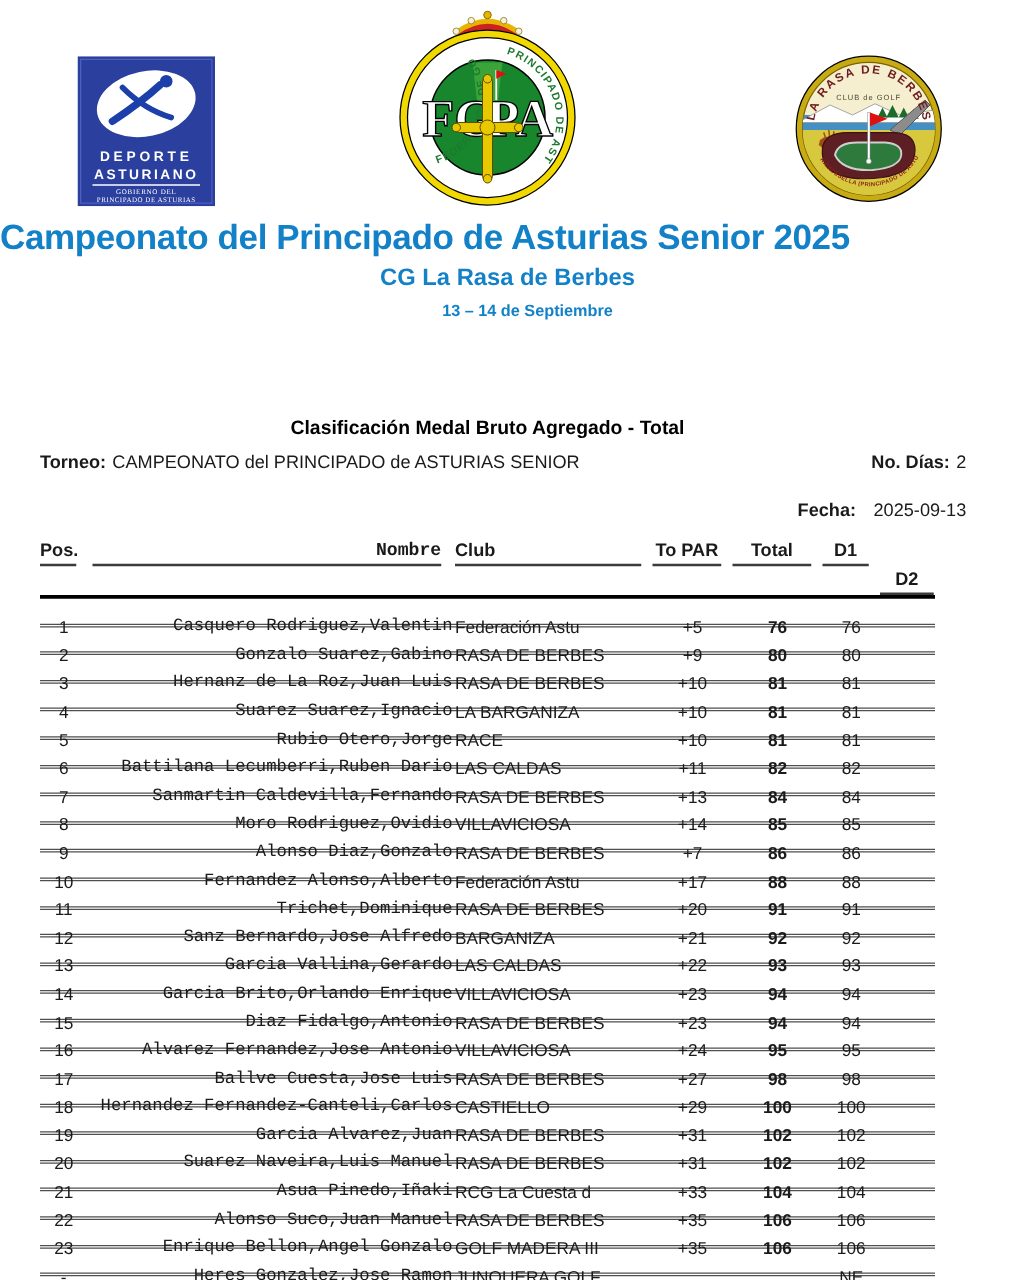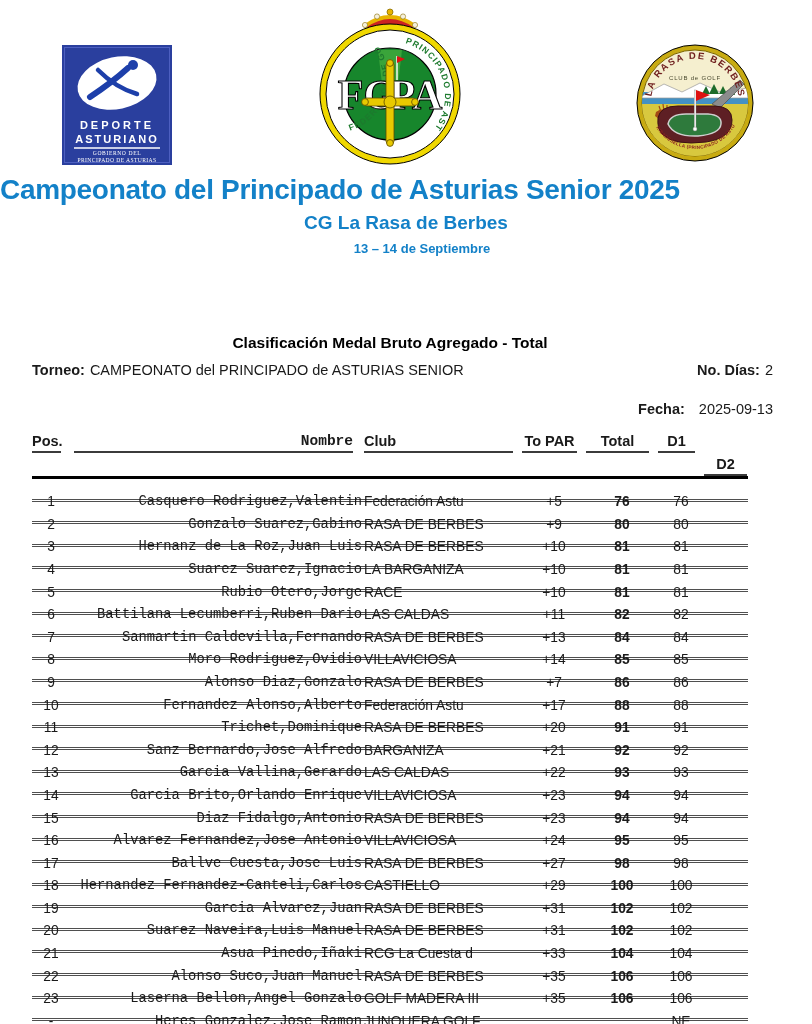--- a/index.html
+++ b/index.html
@@ -450,21 +450,21 @@
       <div class="c-pos">22</div>
       <div class="c-name">Alonso Suco,Juan Manuel</div>
       <div class="c-club">RASA DE BERBES</div>
       <div class="c-topar">+35</div>
       <div class="c-total">106</div>
       <div class="c-d1">106</div>
       <div class="c-d2"></div>
     </div>
         <div class="trow">
       <div class="c-pos">23</div>
-      <div class="c-name">Laserna Bellon,Angel Gonzalo</div>
+      <div class="c-name">Enrique Bellon,Angel Gonzalo</div>
       <div class="c-club">GOLF MADERA III</div>
       <div class="c-topar">+35</div>
       <div class="c-total">106</div>
       <div class="c-d1">106</div>
       <div class="c-d2"></div>
     </div>
         <div class="trow">
       <div class="c-pos">-</div>
       <div class="c-name">Heres Gonzalez,Jose Ramon</div>
       <div class="c-club">JUNQUERA GOLF</div>

